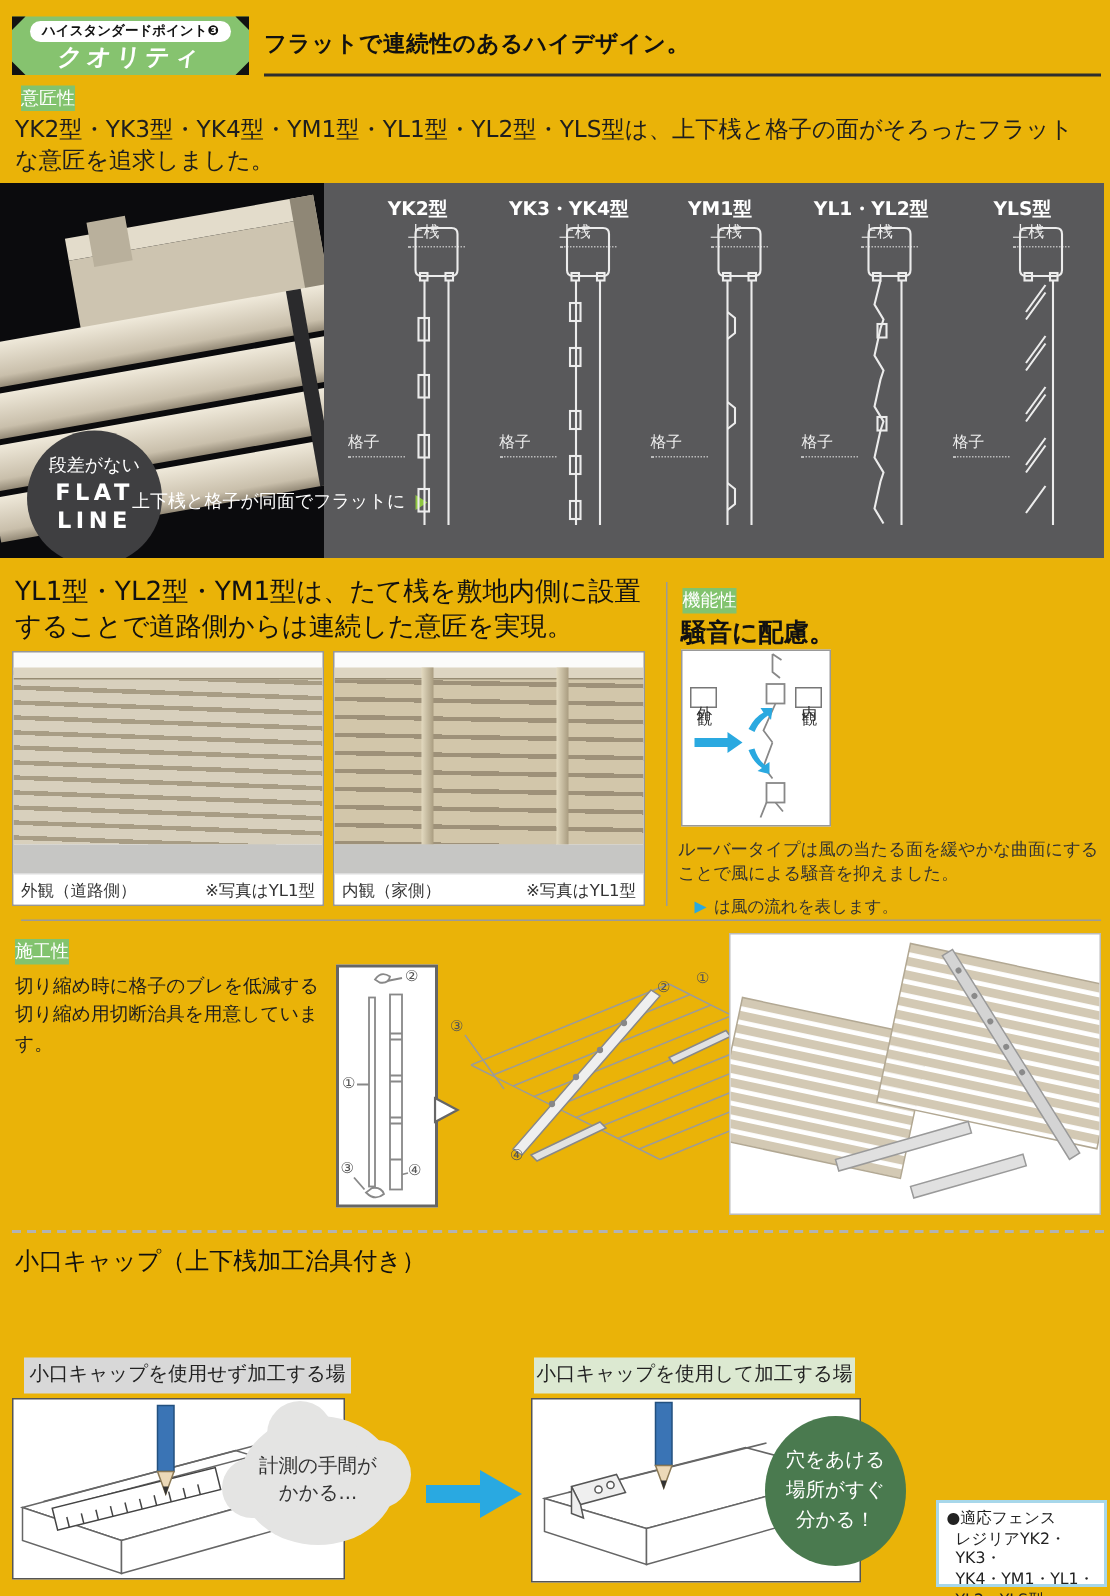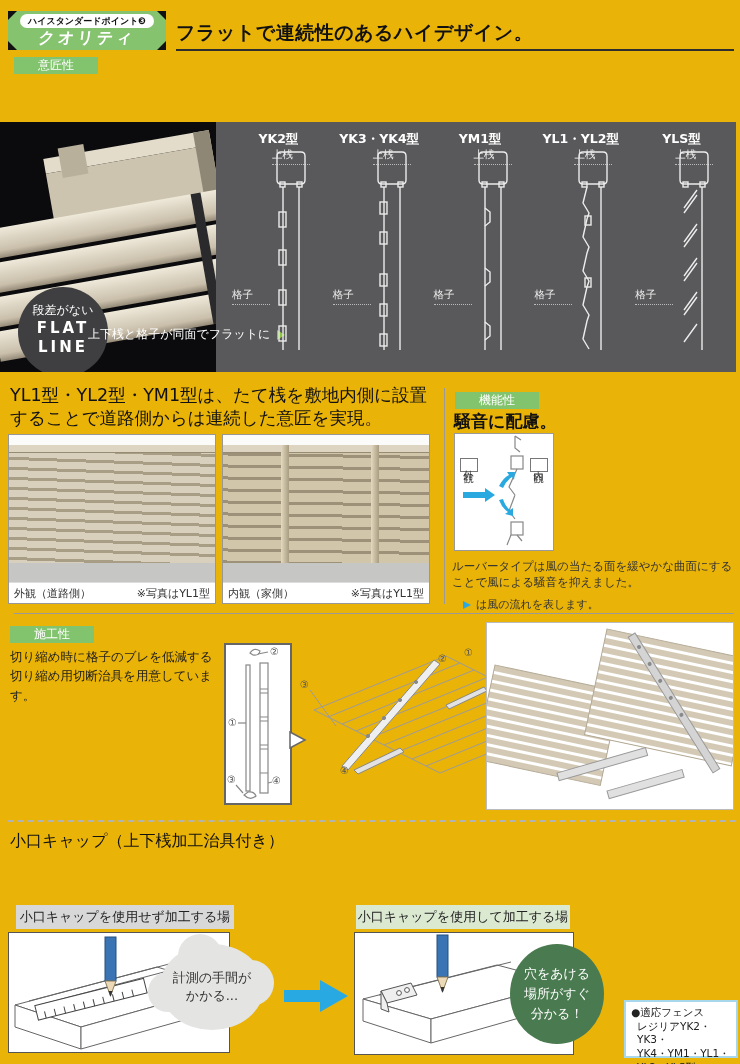--- a/index.html
+++ b/index.html
@@ -12,24 +12,24 @@
   .badge .corner{position:absolute;width:0;height:0;}
   .badge .tl{left:0;top:0;border-top:9px solid #121212;border-right:9px solid transparent;}
   .badge .tr{right:0;top:0;border-top:9px solid #121212;border-left:9px solid transparent;}
   .badge .bl{left:0;bottom:0;border-bottom:9px solid #121212;border-right:9px solid transparent;}
   .badge .br{right:0;bottom:0;border-bottom:9px solid #121212;border-left:9px solid transparent;}
   .badge .pill{position:absolute;left:12px;right:12px;top:3px;height:14px;background:#fff;
         border-radius:8px;color:#111;font-size:9px;font-weight:bold;text-align:center;line-height:14px;}
   .badge .ttl{position:absolute;left:0;right:0;top:17px;text-align:center;color:#fff;font-weight:bold;
         font-size:16px;letter-spacing:3px;transform:skewX(-7deg);}
 
-  .headline{position:absolute;left:176px;top:20px;font-size:19px;font-weight:bold;color:#111;letter-spacing:0.5px;}
+  .headline{position:absolute;left:176px;top:20px;font-size:15px;font-weight:bold;color:#111;letter-spacing:0.5px;}
   .hrule{position:absolute;left:176px;top:49px;width:558px;height:2px;background:#2e2e2e;}
 
-  .glabel{position:absolute;background:#82c36e;color:#fff;font-size:12px;line-height:17px;padding:0 24px;}
+  .glabel{position:absolute;background:#82c36e;color:#fff;font-size:12px;line-height:17px;padding:0 0;}
 
   .para1{position:absolute;left:10px;top:76px;width:718px;font-size:15.5px;line-height:1.36;color:#1e1e1e;}
 
   
   .panel{position:absolute;left:0;top:122px;width:736px;height:250px;background:#59595b;overflow:hidden;}
   .panel-photo{position:absolute;left:0;top:0;width:216px;height:250px;}
   .flatbadge{position:absolute;left:18px;top:165px;width:90px;height:90px;border-radius:50%;
         background:#3f3f41;color:#fff;text-align:center;padding-top:15px;box-sizing:border-box;}
   .flatbadge .s{font-size:12px;display:block;}
   .flatbadge .b{font-size:15px;font-weight:bold;letter-spacing:3px;display:block;line-height:1.25;}
@@ -110,20 +110,21 @@
     <div class="corner tr"></div>
     <div class="corner bl"></div>
     <div class="corner br"></div>
     <div class="pill">ハイスタンダードポイント❸</div>
     <div class="ttl">クオリティ</div>
   </div>
   <div class="headline">フラットで連続性のあるハイデザイン。</div>
   <div class="hrule"></div>
 
   <div class="glabel" style="left:14px;top:57px;">意匠性</div>
+  <div class="para1">YK2型・YK3型・YK4型・YM1型・YL1型・YL2型・YLS型は、上下桟と格子の面がそろったフラットな意匠を追求しました。</div>
 
   <div class="panel">
     <svg class="panel-photo" viewBox="0 0 216 250">
       <rect width="216" height="250" fill="#0b0b0d"></rect>
       <defs>
         <linearGradient id="lg" x1="0" y1="0" x2="0" y2="1">
           <stop offset="0" stop-color="#efe9da"></stop>
             <stop offset="0.75" stop-color="#c9bfab"></stop>
             <stop offset="1" stop-color="#948a77"></stop>
         </linearGradient>

